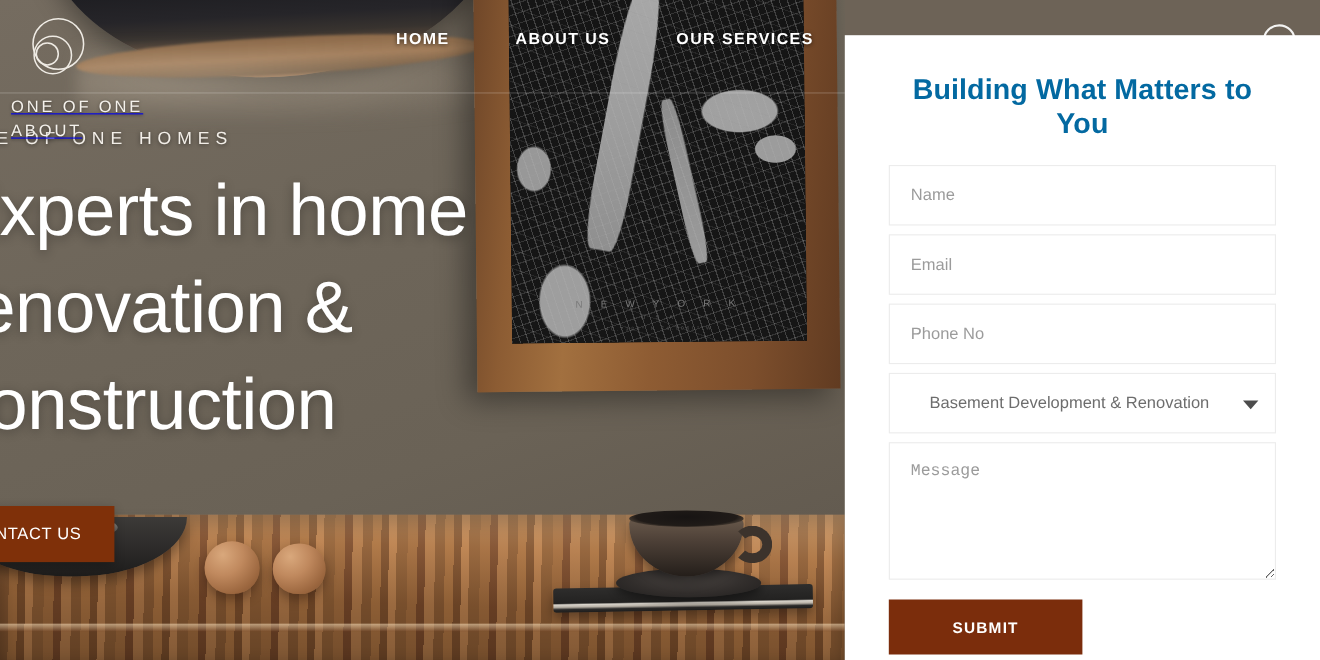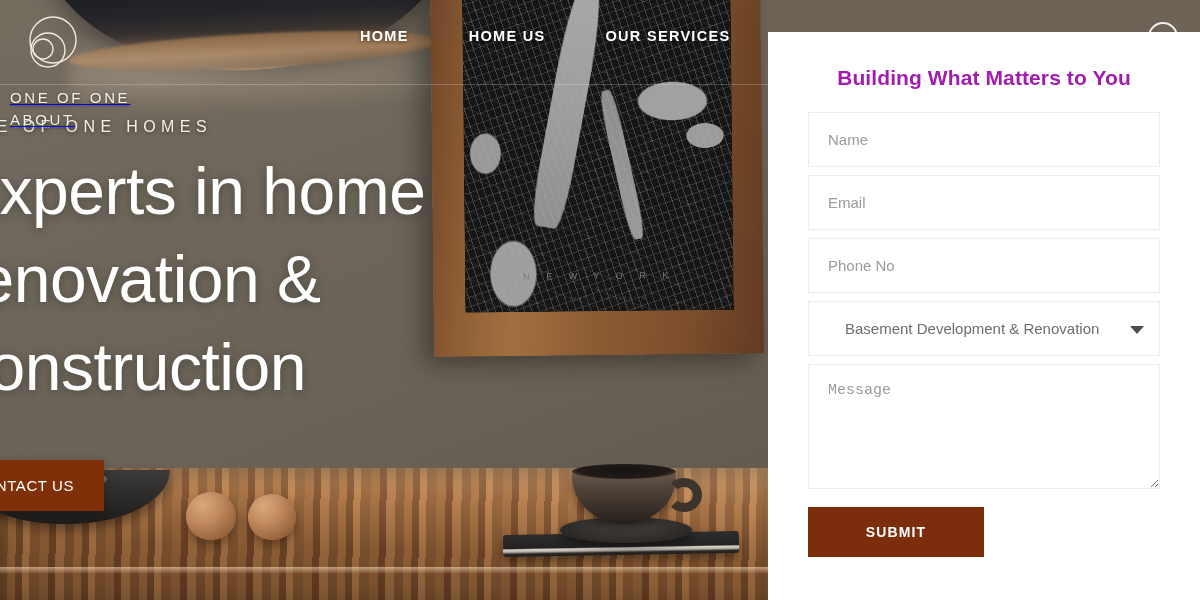--- a/index.html
+++ b/index.html
@@ -341,23 +341,23 @@
     width: 432px;
     height: 568px;
     background: #ffffff;
     z-index: 40;
     box-sizing: border-box;
     padding: 34px 40px 0 40px;
   }
   .form-title {
     margin: 0 0 22px 0;
     text-align: center;
-    font-size: 21px;
+    font-size: 26px;
     font-weight: bold;
-    color: #a21caf;
+    color: #0369a1;
     letter-spacing: .1px;
   }
   .field {
     width: 100%;
     box-sizing: border-box;
     height: 55px;
     border: 1px solid #ececec;
     background: #ffffff;
     font-family: "Liberation Sans", sans-serif;
     font-size: 15px;
@@ -487,21 +487,21 @@
         </svg>
       </span>
       <span class="brand-text">
         <span>ONE OF ONE</span><br>
         <span>ABOUT</span>
       </span>
     </a>
 
     <nav class="nav">
       <a class="nav-link" href="#">HOME</a>
-      <a class="nav-link" href="#">HOME US</a>
+      <a class="nav-link" href="#">ABOUT US</a>
       <a class="nav-link" href="#">OUR SERVICES</a>
     </nav>
   </div>
 
   <div class="corner-circle"></div>
 
   <div class="hero-copy">
     <div class="eyebrow">ONE OF ONE HOMES</div>
     <h1 class="headline">
       <span>Experts in home</span><br>

